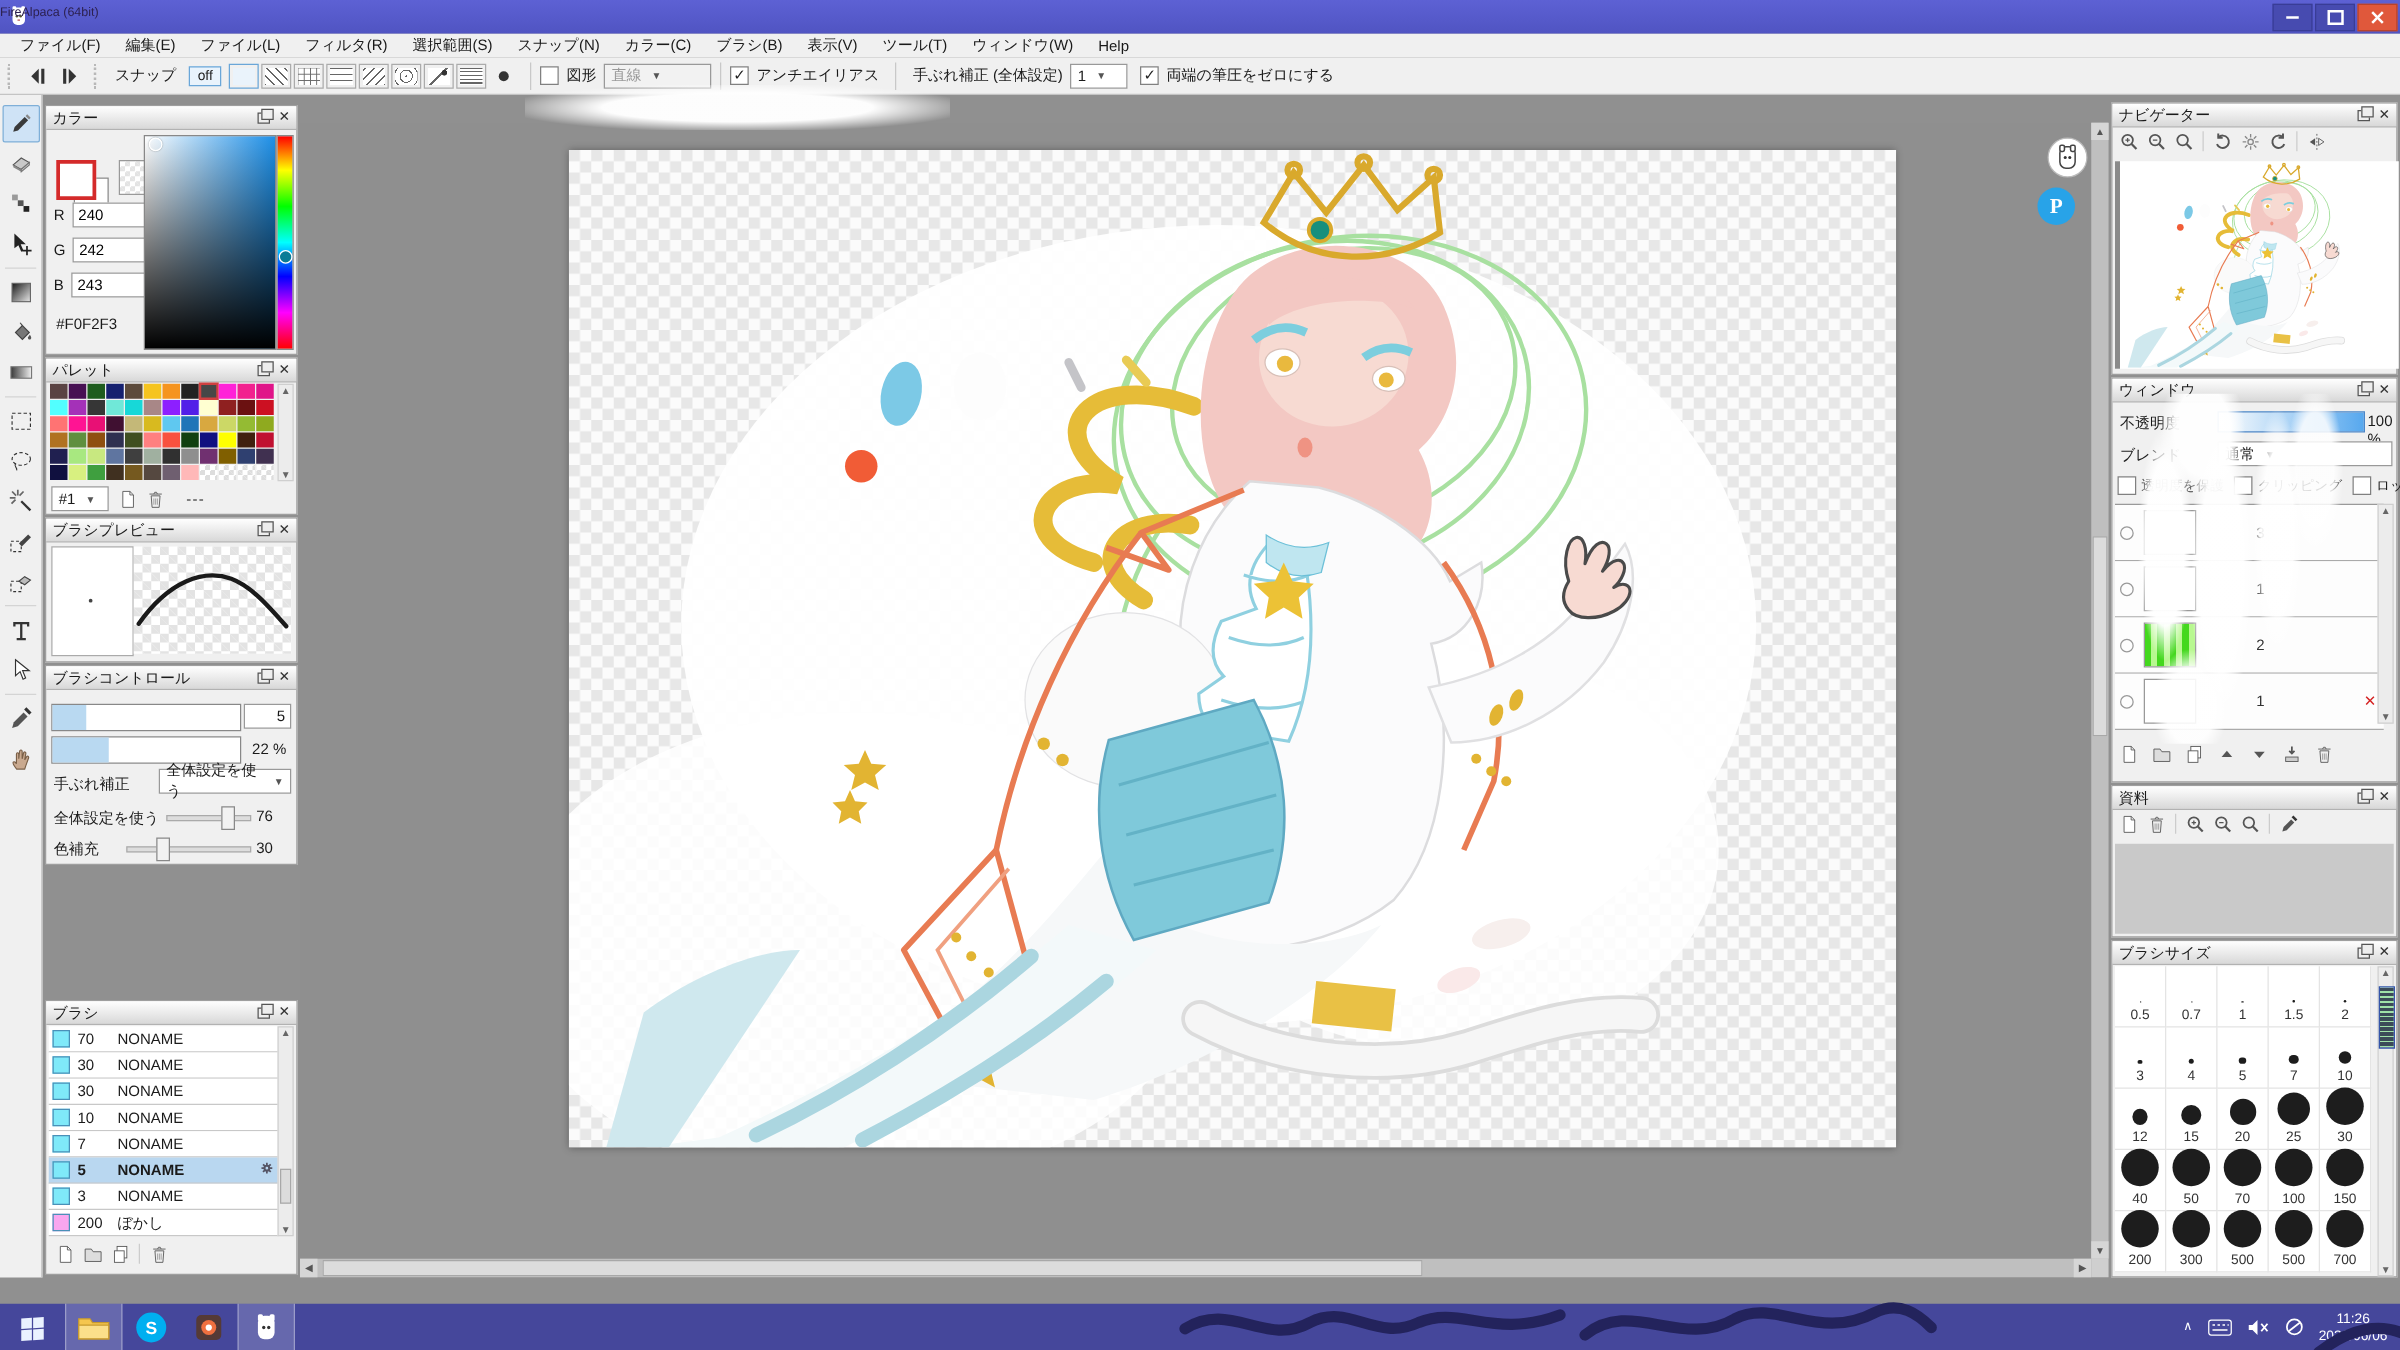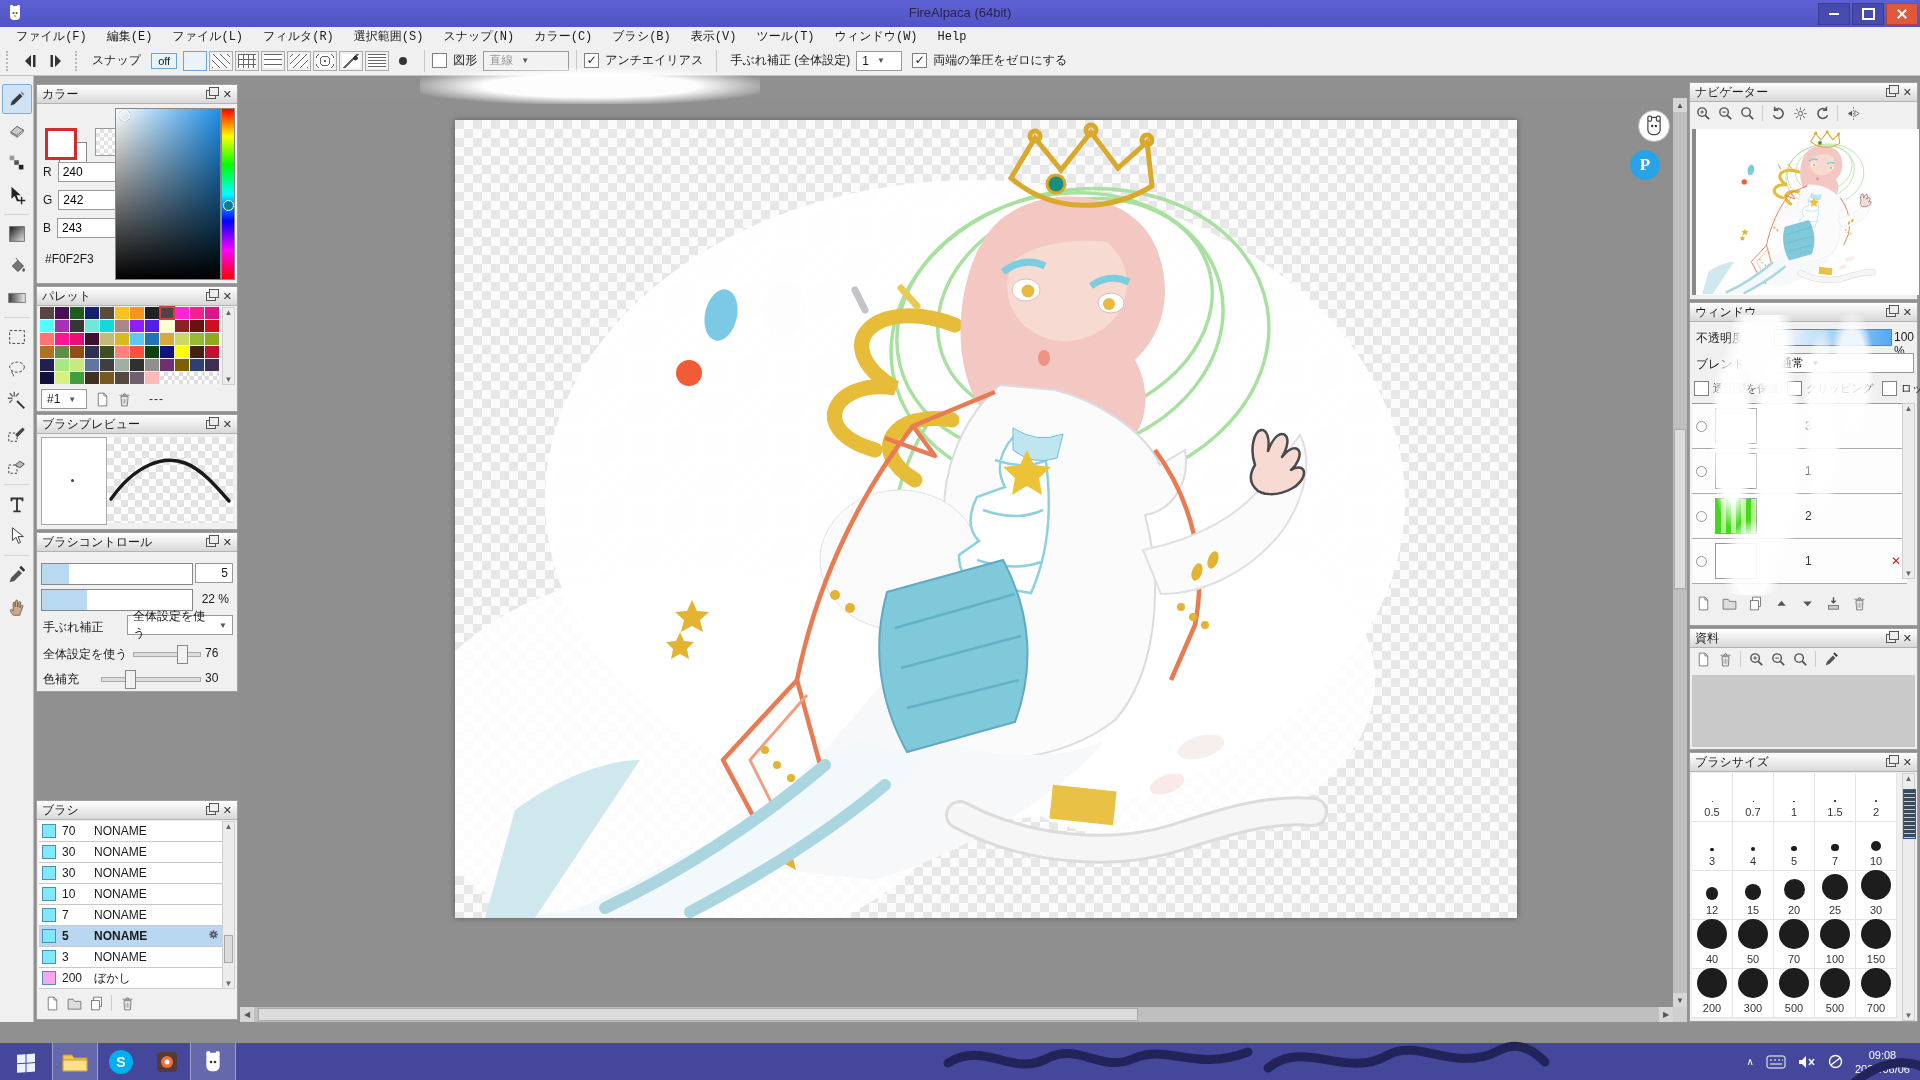--- a/index.html
+++ b/index.html
@@ -1,32 +1,32 @@
 <!DOCTYPE html>
 <html><head>
 <meta charset="utf-8">
 <style>
   html,body{margin:0;padding:0;background:#666;}
   #screen{position:relative;width:1920px;height:1080px;overflow:hidden;background:#909090;
     font-family:"Liberation Sans","DejaVu Sans",sans-serif;font-size:12px;color:#1a1a1a;}
   
   #titlebar{position:absolute;left:0;top:0;width:100%;height:27px;background:linear-gradient(#5d61d4,#5054c2);}
   #app-icon{position:absolute;left:6px;top:4px;width:18px;height:18px;}
-  #title-text{position:absolute;left:0;right:0;top:5px;text-align:center;color:#2c2150;font-size:13px;}
+  #title-text{position:absolute;left:0;right:0;top:5px;color:#2c2150;font-size:10px;}
   #winbtns{position:absolute;right:2px;top:3px;display:flex;gap:2px;}
   .winbtn{width:30px;height:20px;display:flex;align-items:center;justify-content:center;background:#474bb0;border:1px solid #393d96;}
   .winbtn.close{background:#e0583b;border-color:#b8432c;}
   .glyph-min{width:10px;height:2px;background:#fff;}
   .glyph-max{width:9px;height:8px;border:2px solid #fff;}
   .glyph-x{position:relative;width:10px;height:10px;}
   .glyph-x::before,.glyph-x::after{content:"";position:absolute;left:4px;top:-1px;width:2px;height:12px;background:#fff;}
   .glyph-x::before{transform:rotate(45deg);} .glyph-x::after{transform:rotate(-45deg);}
   
   #menubar{position:absolute;left:0;top:27px;width:100%;height:19px;background:#f0f0f0;display:flex;align-items:center;padding-left:6px;box-sizing:border-box;}
-  .menu-item{padding:2px 10px;white-space:nowrap;font-family:Liberation Mono, monospace;}
+  .menu-item{padding:2px 10px;white-space:nowrap;}
   
   #toolbar{position:absolute;left:0;top:46px;width:100%;height:30px;background:#f0f0f0;border-bottom:1px solid #c4c4c4;display:flex;align-items:center;box-sizing:border-box;}
   .grip{width:3px;height:20px;border-left:2px dotted #b8b8b8;margin:0 6px;}
   .vsep{width:1px;height:22px;background:#c8c8c8;margin:0 7px;}
   .tbtn{width:26px;height:24px;display:flex;align-items:center;justify-content:center;color:#444;}
   .tbtn svg{width:18px;height:18px;}
   #off-btn{border:1px solid #6aa6d8;background:#e9f3fc;padding:1px 6px;font-size:11px;margin:0 4px;}
   #snapicons{display:flex;gap:2px;margin-left:2px;}
   .snapico{width:24px;height:20px;border:1px solid #ababab;background-color:#fff;background-origin:content-box;background-clip:content-box;padding:2px;box-sizing:border-box;}
   .snapico.sel{border-color:#6aa6d8;background-color:#eaf3fb;}
@@ -1137,21 +1137,21 @@
         </svg>
       <svg width="18" height="14" viewBox="0 0 18 14">
           <path d="M1 5h3l4-4v12L4 9H1z" fill="#fff"></path>
           <path d="M11 4l5 6M16 4l-5 6" stroke="#fff" stroke-width="1.5"></path>
         </svg>
       <svg width="15" height="15" viewBox="0 0 15 15">
           <circle cx="7.5" cy="7.5" r="6" fill="none" stroke="#fff" stroke-width="1.4"></circle>
           <path d="M3 11L12 4" stroke="#fff" stroke-width="1.4"></path>
         </svg>
       <div id="clock">
-        <div>09:08</div>
+        <div>11:26</div>
         <div>2021/06/06</div>
       </div>
     </div>
   </div>
 
   <div class="smudge" id="smudge-tab"></div>
   <div class="smudge" id="smudge-layers"></div>
   <svg id="scribbles">
     <g fill="none" stroke="#23235c" stroke-width="9" stroke-linecap="round">
       <path d="M948 1063C985 1040 1012 1078 1048 1058C1080 1042 1100 1074 1135 1058C1168 1044 1195 1072 1248 1052"></path>

